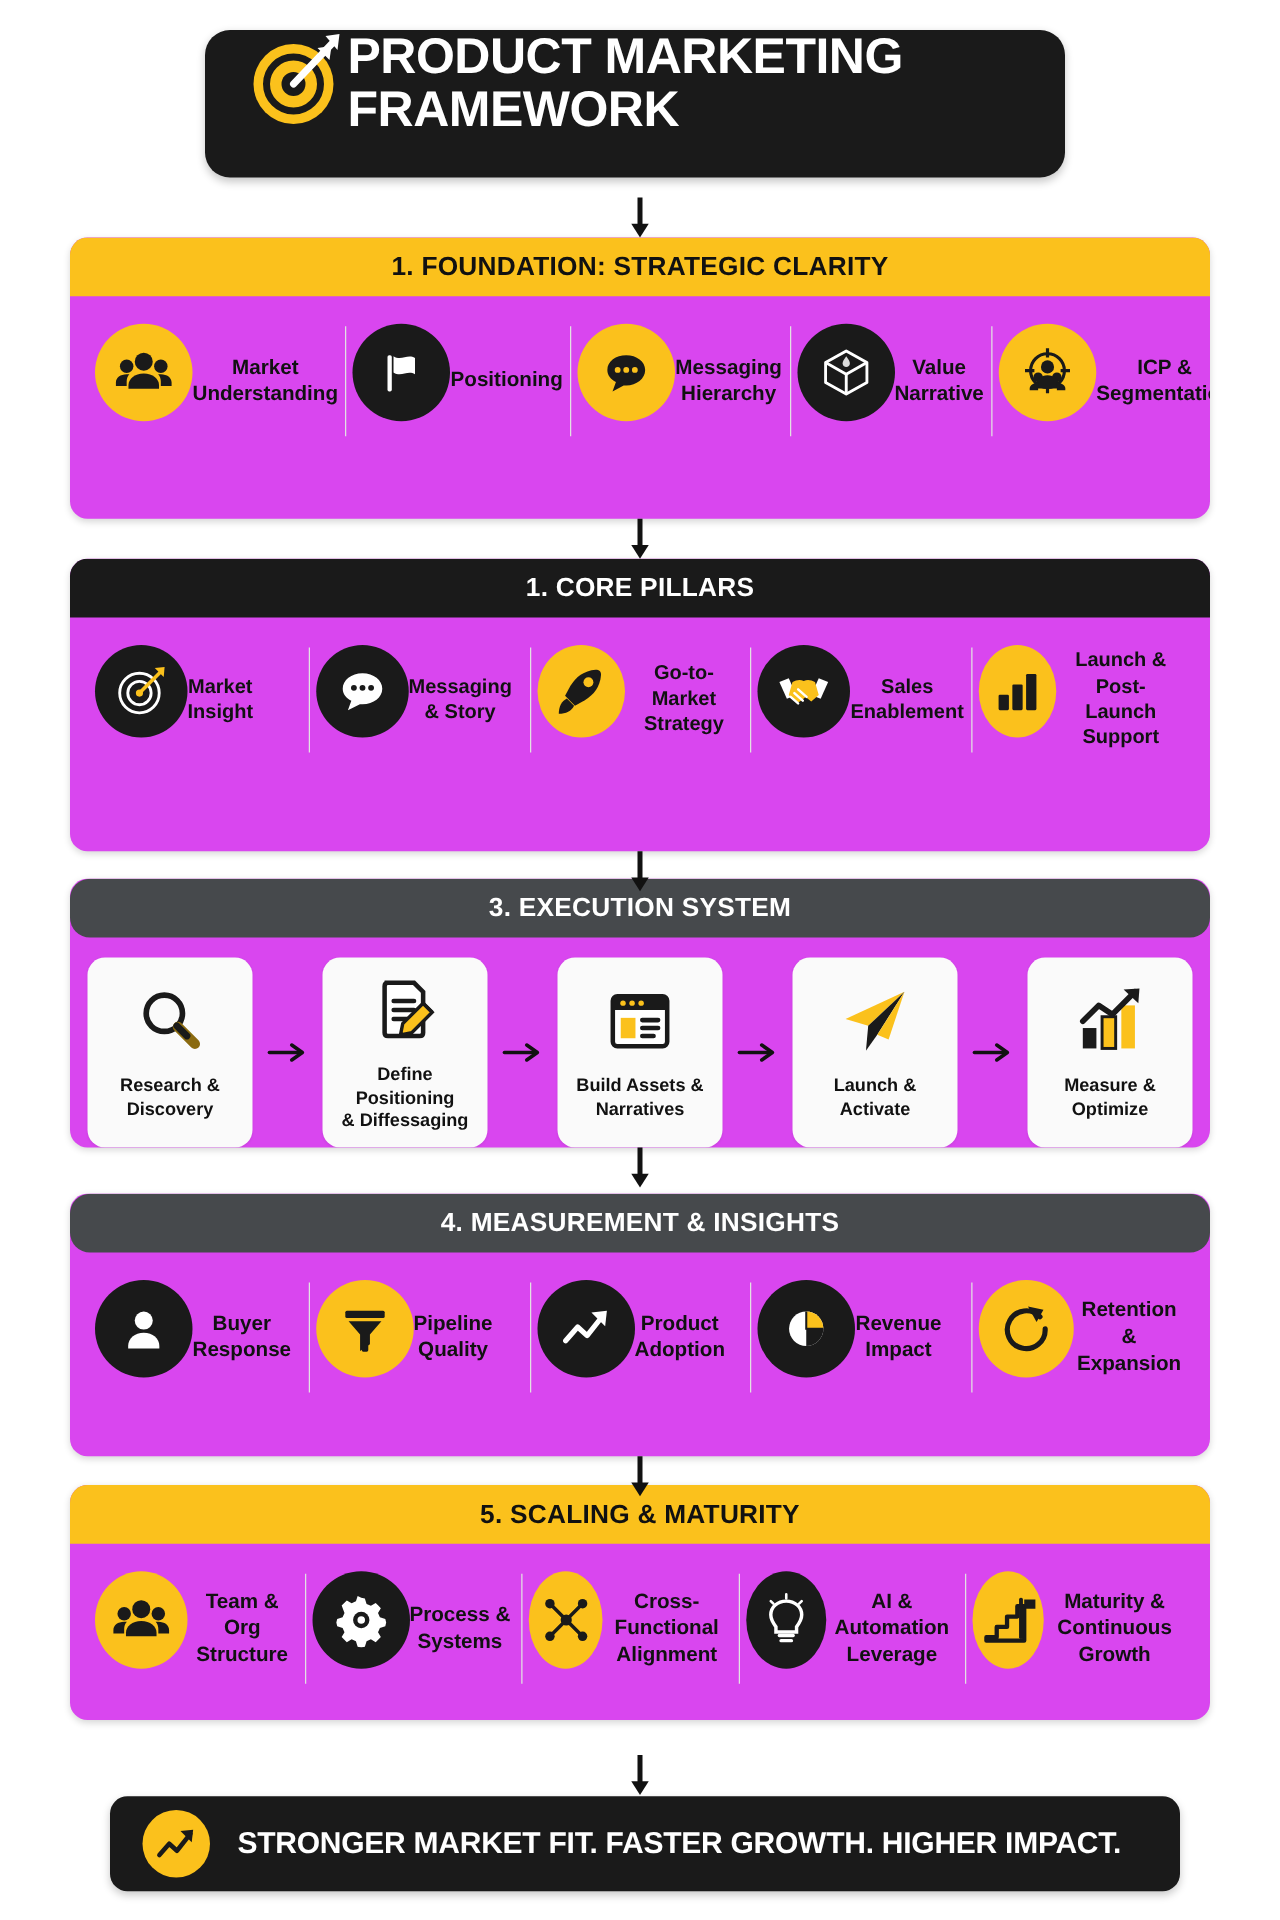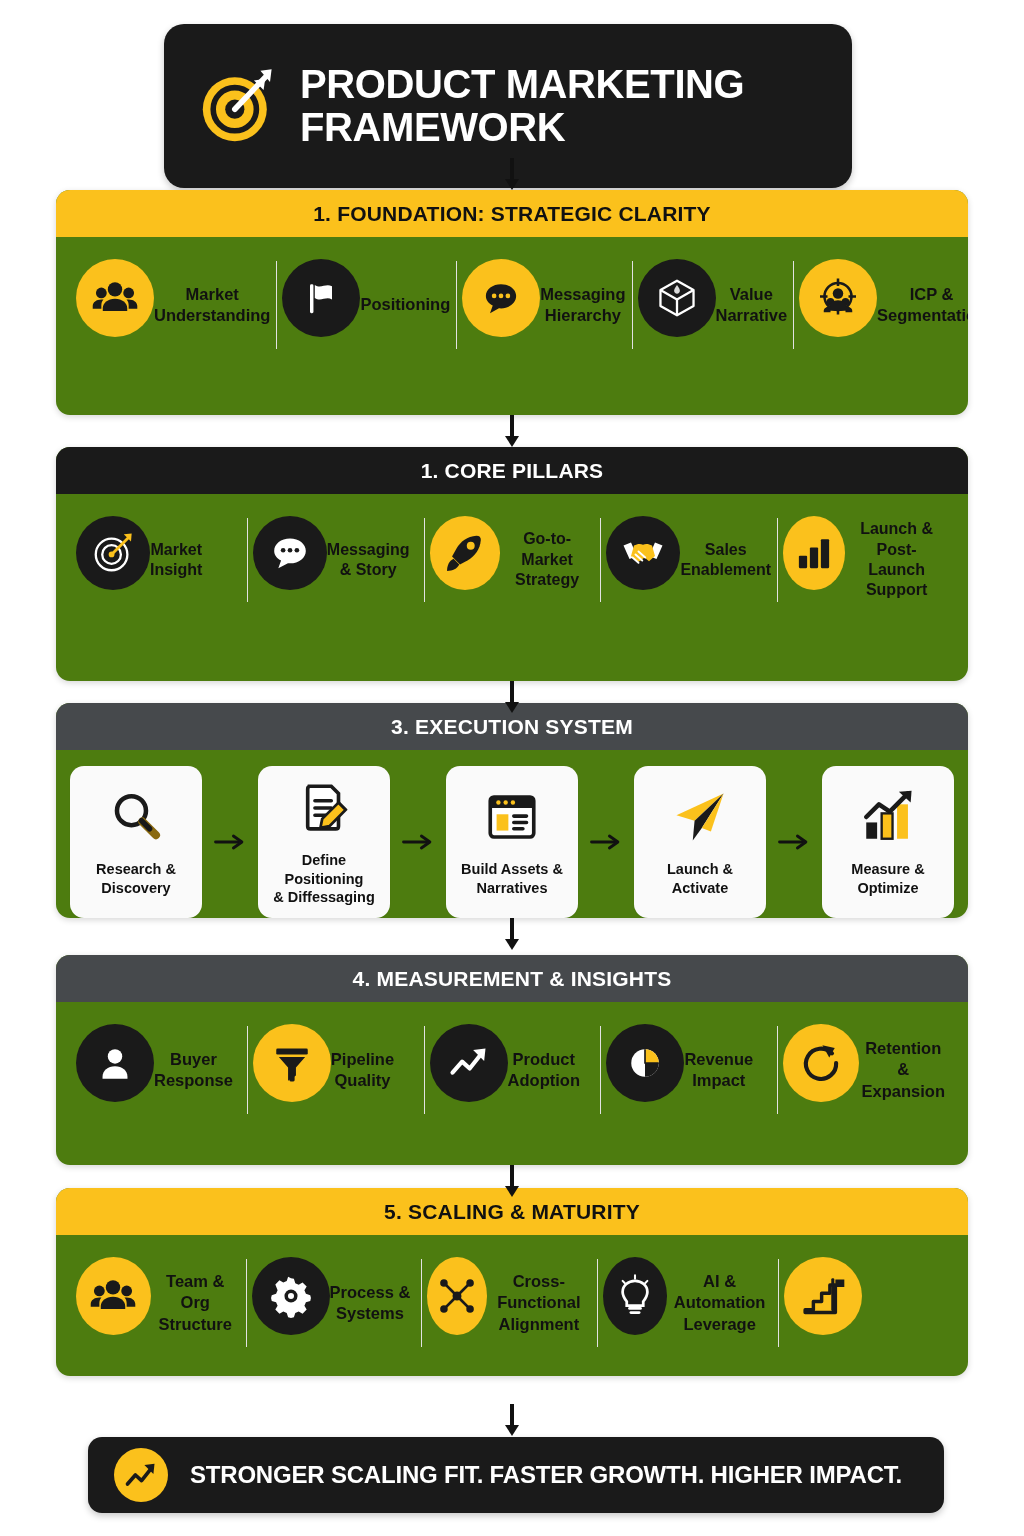--- a/index.html
+++ b/index.html
@@ -19,27 +19,26 @@
     background: #fff;
     padding: 0;
   }
 
   
   .title-banner {
     position: absolute;
     left: 164px;
     top: 24px;
     width: 688px;
-    height: 164px;
+    height: 118px;
     background: #1a1a1a;
     border-radius: 20px;
     display: flex;
-    align-items: center;
+    align-items: flex-start;
     padding: 0 34px;
-    gap: 22px;
     box-shadow: 0 3px 7px rgba(0,0,0,.22);
   }
   .title-banner .logo { flex: 0 0 auto; width: 80px; height: 80px; }
   .title-text {
     color: #ffffff;
     font-size: 40px;
     font-weight: bold;
     line-height: 1.08;
     letter-spacing: -0.4px;
   }
@@ -65,36 +64,36 @@
     border-right: 7px solid transparent;
     border-top: 11px solid #111;
   }
 
   
   .section {
     position: absolute;
     left: 56px;
     width: 912px;
     border-radius: 14px;
-    background: #4d7c0f;
+    background: #d946ef;
     box-shadow: 0 2px 6px rgba(0,0,0,.16);
     overflow: hidden;
   }
   .sec-header {
     height: 47px;
     display: flex;
     align-items: center;
     justify-content: center;
     font-size: 21px;
     font-weight: bold;
     letter-spacing: .2px;
   }
   .hdr-yellow { background: #FBC11C; color: #111111; }
   .hdr-black  { background: #1a1a1a; color: #ffffff; }
-  .hdr-gray   { background: #46494C; color: #ffffff; }
+  .hdr-gray   { background: #46494C; color: #ffffff; border-radius: 16px; }
 
   .sec-body {
     display: flex;
     align-items: stretch;
     padding: 18px 14px 16px 14px;
   }
 
   
   .tile {
     flex: 1 1 0;
@@ -698,33 +697,37 @@
       <div class="tile">
         <div class="circ c-yellow">
           <svg viewBox="0 0 64 64" width="44" height="44">
               <g fill="#1a1a1a">
             <path d="M6 52h12V40h12V28h12V16h8v40H6z" fill="none" stroke="#1a1a1a" stroke-width="5" stroke-linejoin="round" stroke-linecap="round"></path>
             <rect x="44" y="6" width="4.5" height="48" rx="2"></rect>
             <path d="M50 8h13v11H50z"></path>
           </g>
             </svg>
         </div>
+        <div class="lbl">
+          <div>Maturity &amp;</div>
+          <div>Continuous Growth</div>
+        </div>
       </div>
 
     </div>
   </div>
 
   <div class="connector" style="top:1404px;height:32px;">
     <div class="stem" style="height:22px;"></div>
     <div class="head" style="top:21px;"></div>
   </div>
 
   <div class="footer-banner">
     <span class="fcirc">
       <svg viewBox="0 0 64 64" width="36" height="36">
         <path d="M8 48 L22 32 L33 42 L52 18" fill="none" stroke="#1a1a1a" stroke-width="6.5" stroke-linecap="round" stroke-linejoin="round"></path>
         <path d="M38 14 L56 12 L54 30 Z" fill="#1a1a1a"></path>
       </svg>
     </span>
-    <div class="footer-text">STRONGER SCALING FIT. FASTER GROWTH. HIGHER IMPACT.</div>
+    <div class="footer-text">STRONGER MARKET FIT. FASTER GROWTH. HIGHER IMPACT.</div>
   </div>
 
 </div>
 
 </body></html>

